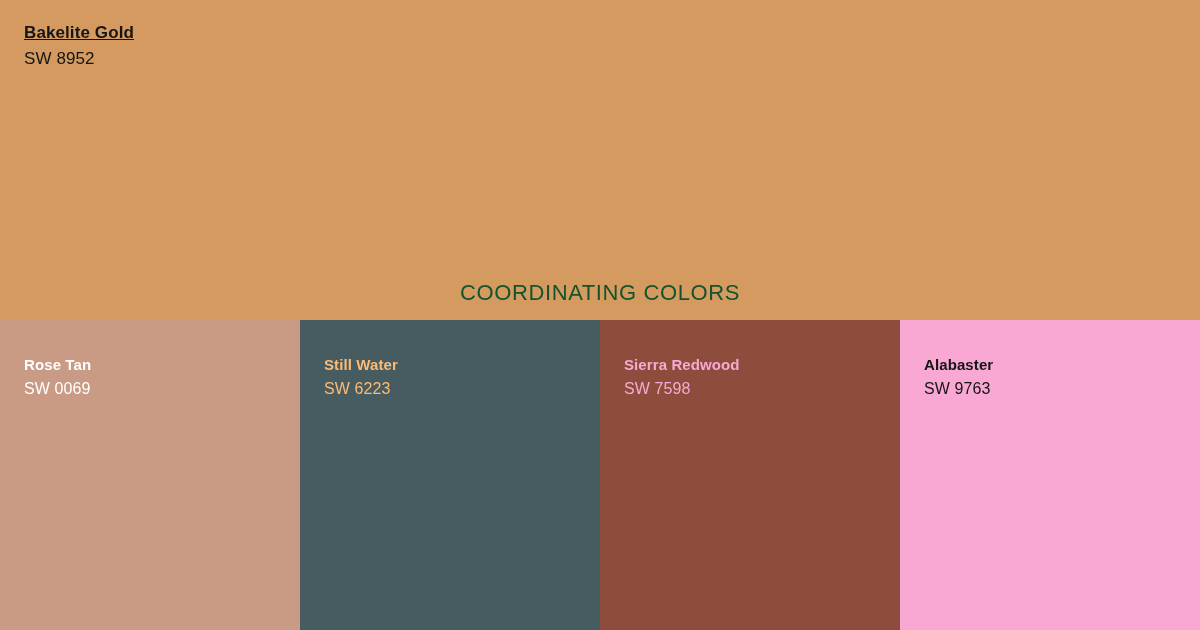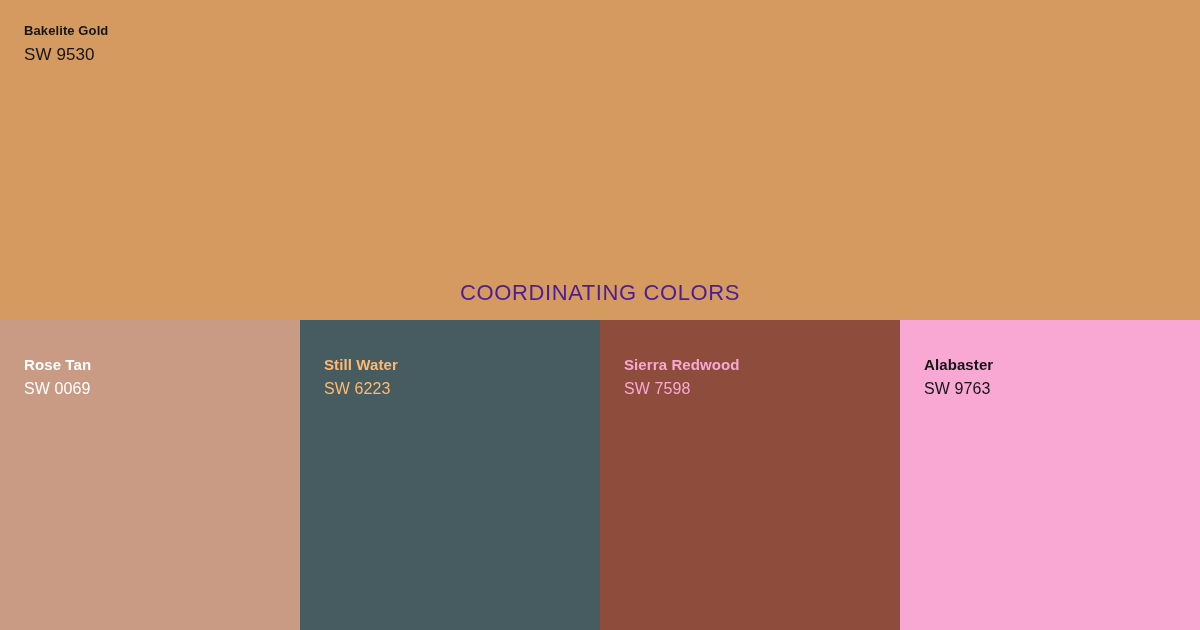--- a/index.html
+++ b/index.html
@@ -27,25 +27,26 @@
     flex: 0 0 320px;
     box-sizing: border-box;
   }
   .hero-label {
     position: absolute;
     left: 24px;
     top: 24px;
     line-height: 1.0;
   }
   .hero-name {
-    font-size: 13px;
+    font-size: 17px;
     font-weight: bold;
     letter-spacing: 0.1px;
     margin: 0 0 9px 0;
     white-space: nowrap;
+    text-decoration: underline;
   }
   .hero-code {
     font-size: 17px;
     font-weight: normal;
     letter-spacing: 0.1px;
     margin: 0;
     white-space: nowrap;
   }
   .coordinating-title {
     position: absolute;
@@ -94,23 +95,23 @@
   }
 </style>
 </head>
 <body>
 
 <div class="palette">
 
   <div class="hero" style="background-color: rgb(213, 154, 95); color: rgb(21, 21, 21);">
     <div class="hero-label">
       <div class="hero-name">Bakelite Gold</div>
-      <div class="hero-code">SW 9530</div>
+      <div class="hero-code">SW 8952</div>
     </div>
-    <div class="coordinating-title" style="color: #4c1d95; text-align: center;">COORDINATING COLORS</div>
+    <div class="coordinating-title" style="color: #14532d; text-align: center;">COORDINATING COLORS</div>
   </div>
 
   <div class="swatch-row">
 
     <div class="swatch" style="background-color: rgb(201, 154, 132); color: rgb(255, 255, 255);">
       <div class="swatch-label">
         <div class="swatch-name">Rose Tan</div>
         <div class="swatch-code">SW 0069</div>
       </div>
     </div>

